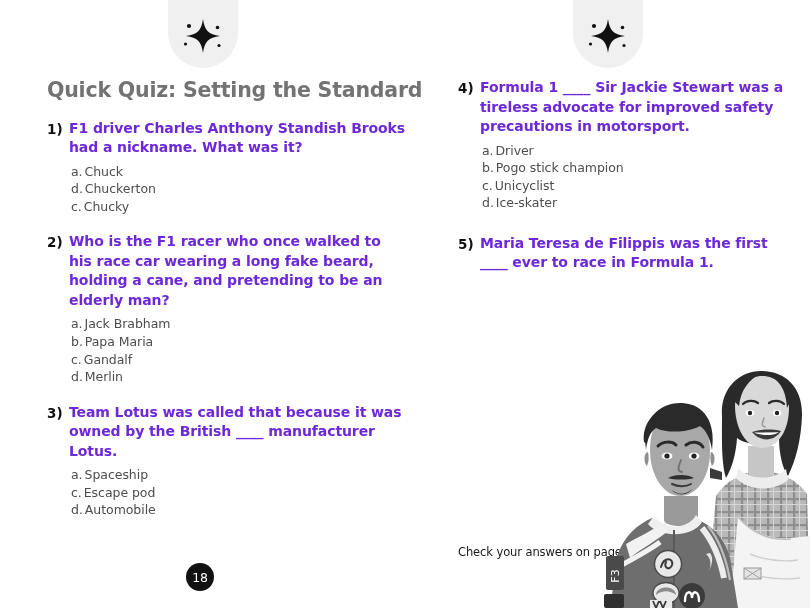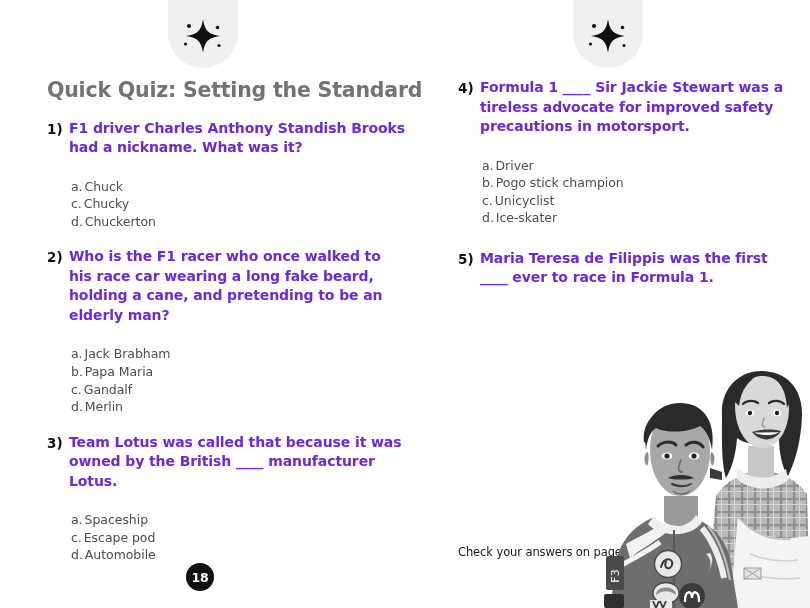--- a/index.html
+++ b/index.html
@@ -72,21 +72,21 @@
   }
   .q-text {
     font-size: 14px;
     font-weight: bold;
     color: #6d28d9;
     line-height: 19.5px;
     letter-spacing: -0.1px;
   }
   .options {
     list-style: none;
-    margin: 20px 0 0 0;
+    margin: 5px 0 0 0;
     padding: 0 0 0 24px;
   }
   .options li {
     font-size: 12.5px;
     color: #4d4d4d;
     line-height: 17.6px;
     letter-spacing: -0.05px;
   }
   .opt-letter { margin-right: 2px; }
 
@@ -97,21 +97,21 @@
   .page-badge {
     position: absolute;
     left: 186px;
     top: 563px;
     width: 28px;
     height: 28px;
     border-radius: 50%;
     background: #111111;
     color: #ffffff;
     font-size: 12.5px;
-    font-weight: bold;
+    font-weight: normal;
     display: flex;
     align-items: center;
     justify-content: center;
     letter-spacing: -0.3px;
     text-align: right;
   }
 
   
   .footer-note {
     position: absolute;
@@ -164,22 +164,22 @@
 
   <h1 class="page-title">Quick Quiz: Setting the Standard</h1>
 
   <div class="q-block">
     <div class="q-row">
       <span class="q-num">1)</span>
       <span class="q-text">F1 driver Charles Anthony Standish Brooks had a nickname. What was it?</span>
     </div>
     <ul class="options">
       <li><span class="opt-letter">a.</span><span>Chuck</span></li>
+      <li><span class="opt-letter">d.</span><span>Chuckerton</span></li>
       <li><span class="opt-letter">c.</span><span>Chucky</span></li>
-      <li><span class="opt-letter">d.</span><span>Chuckerton</span></li>
     </ul>
   </div>
 
   <div class="q-block">
     <div class="q-row">
       <span class="q-num">2)</span>
       <span class="q-text">Who is the F1 racer who once walked to his race car wearing a long fake beard, holding a cane, and pretending to be an elderly man?</span>
     </div>
     <ul class="options">
       <li><span class="opt-letter">a.</span><span>Jack Brabham</span></li>

